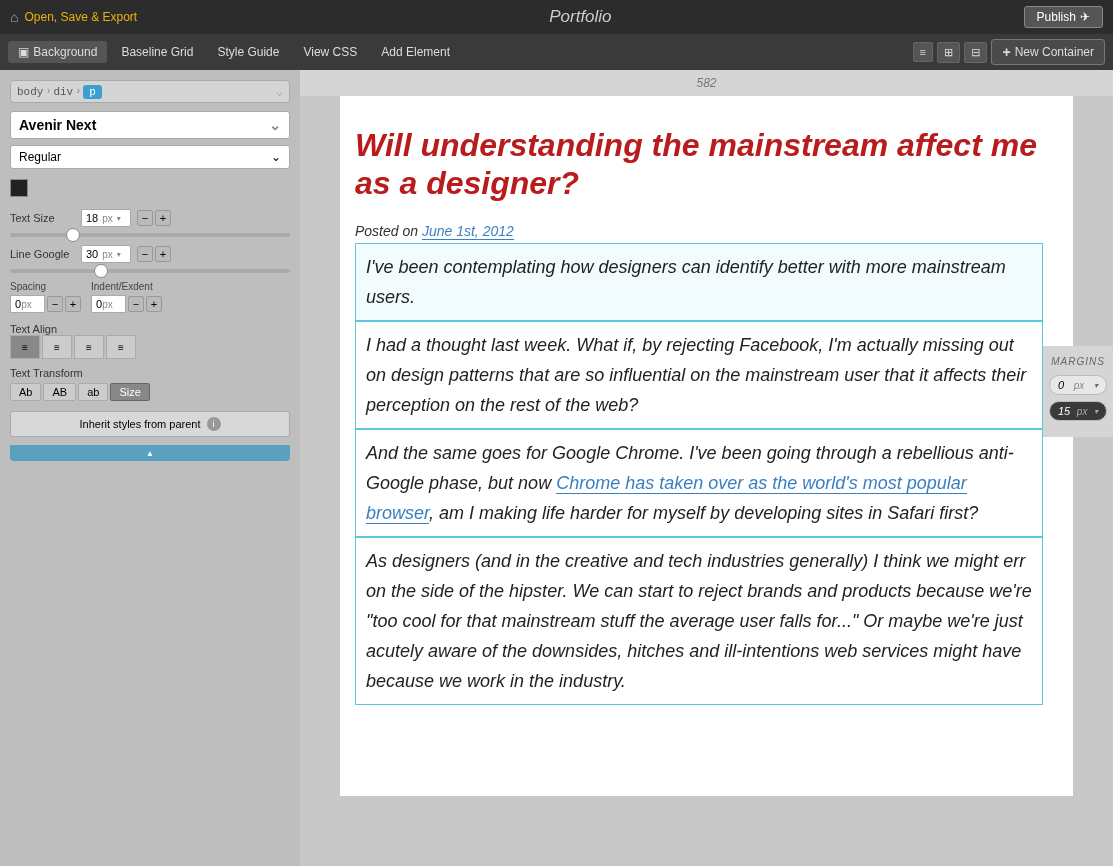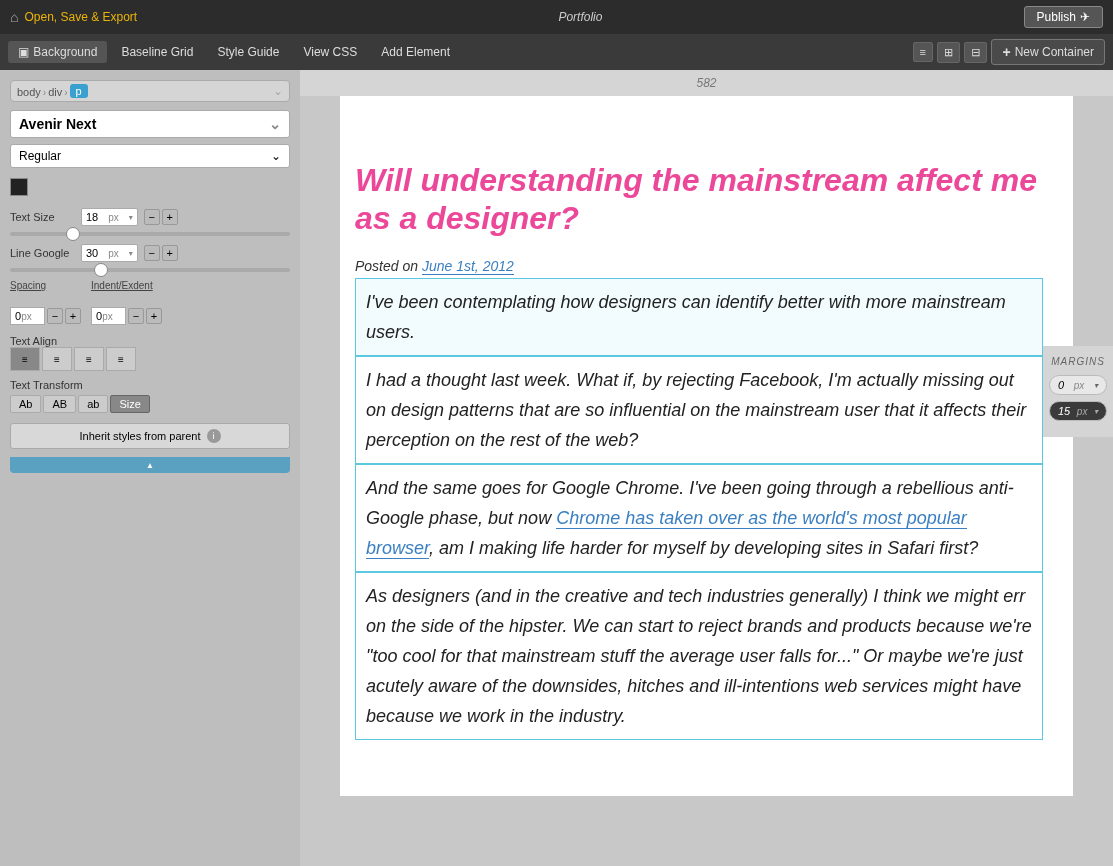--- a/index.html
+++ b/index.html
@@ -6,21 +6,21 @@
     body { font-family: Arial, sans-serif; background: #d0d0d0; width: 1113px; height: 866px; overflow: hidden; }
 
     
     #top-bar {
       display: flex; align-items: center; background: #2c2c2c; height: 34px;
       padding: 0 10px; justify-content: space-between;
     }
     #top-bar .left { display: flex; align-items: center; gap: 6px; }
     #top-bar .left .home-icon { color: #aaa; font-size: 14px; }
     #top-bar .left .open-save { color: #eab308; font-size: 12px; cursor: pointer; }
-    #top-bar .center { color: #ccc; font-size: 12px; font-style: italic; }
+    #top-bar .center { color: #ccc; font-size: 17px; font-style: italic; }
     #top-bar .right .publish-btn {
       background: #555; color: #fff; border: 1px solid #888; padding: 3px 12px;
       font-size: 12px; cursor: pointer; border-radius: 3px; display: flex; align-items: center; gap: 4px;
     }
 
     
     #nav-bar {
       display: flex; align-items: center; background: #3a3a3a; height: 36px;
       padding: 0 8px; gap: 4px;
     }
@@ -45,23 +45,24 @@
     #main { display: flex; height: calc(866px - 70px); }
 
     
     #sidebar {
       width: 300px; background: #bebebe; padding: 10px; flex-shrink: 0;
       overflow-y: auto;
     }
 
     
     .breadcrumb {
-      display: flex; align-items: flex-end; background: #d5d5d5;
+      display: flex; align-items: center; background: #d5d5d5;
       border-radius: 4px; padding: 3px 6px; margin-bottom: 8px; gap: 2px;
       border: 1px solid #aaa;
+      font-family: Liberation Mono, monospace;
     }
     .breadcrumb span { font-size: 11px; color: #555; cursor: pointer; }
     .breadcrumb span.active { background: #3aa0d0; color: #fff; padding: 1px 6px; border-radius: 3px; }
     .breadcrumb .arrow { color: #888; font-size: 10px; }
     .breadcrumb .selector-arrow { color: #aaa; font-size: 12px; margin-left: auto; cursor: pointer; }
 
     
     .font-selector {
       background: #fff; border: 1px solid #aaa; border-radius: 3px;
       padding: 5px 8px; margin-bottom: 6px; display: flex; align-items: center;
@@ -82,21 +83,21 @@
     .color-row { display: flex; align-items: center; margin-bottom: 12px; }
     .color-swatch { width: 18px; height: 18px; background: #222; border: 1px solid #888; cursor: pointer; }
 
     
     .prop-row {
       display: flex; align-items: center; margin-bottom: 6px; gap: 6px;
     }
     .prop-label { font-size: 11px; color: #333; width: 65px; flex-shrink: 0; }
     .prop-value-box {
       background: #fff; border: 1px solid #aaa; border-radius: 2px;
-      padding: 2px 4px; font-size: 11px; display: flex; align-items: center; gap: 10px;
+      padding: 2px 4px; font-size: 11px; display: flex; align-items: center; gap: 4px;
       min-width: 50px;
     }
     .prop-value-box .unit { color: #888; font-size: 10px; }
     .inc-dec-row { display: flex; align-items: center; gap: 2px; }
     .small-btn {
       background: #bbb; border: 1px solid #999; width: 16px; height: 16px;
       font-size: 11px; cursor: pointer; display: flex; align-items: center; justify-content: center;
       border-radius: 2px;
     }
 
@@ -109,21 +110,21 @@
     .slider-thumb {
       width: 14px; height: 14px; background: #fff; border: 1px solid #888;
       border-radius: 50%; position: absolute; top: -5px; cursor: pointer;
     }
 
     
     .spacing-indent-row {
       display: flex; gap: 10px; margin-bottom: 10px;
     }
     .spacing-group { display: flex; flex-direction: column; }
-    .spacing-label { font-size: 10px; color: #444; margin-bottom: 16px; text-decoration: underline; }
+    .spacing-label { font-size: 10px; color: #444; margin-bottom: 3px; }
     .spacing-input-row { display: flex; align-items: center; gap: 2px; }
     .spacing-val {
       background: #fff; border: 1px solid #aaa; padding: 2px 4px;
       font-size: 11px; min-width: 35px; display: flex; align-items: center;
     }
 
     
     .text-align-row { margin-bottom: 8px; }
     .text-align-label { font-size: 11px; color: #333; }
     .align-btns { display: flex; gap: 2px; }
@@ -174,21 +175,21 @@
     }
 
     
     #content-area {
       background: #fff; margin: 0 auto; width: calc(100% - 80px);
       padding: 30px 30px 30px 15px; min-height: 700px; position: relative;
     }
 
     .post-title {
       font-family: 'Arial Black', Arial, sans-serif; font-size: 32px; font-weight: 900;
-      line-height: 1.2; color: #ec4899; margin-bottom: 20px; margin-top: 35px;
+      line-height: 1.2; color: #b91c1c; margin-bottom: 20px;
     }
 
     .post-meta { font-size: 14px; color: #333; margin-bottom: 4px; }
     .post-meta a { color: #3a7fc1; text-decoration: none; border-bottom: 1px solid #3a7fc1; }
 
     .para-block {
       border: 1px solid #5bc8e0; padding: 8px 10px; margin-bottom: 0;
       font-size: 18px; line-height: 30px; color: #222;
       font-family: 'Avenir Next', 'Helvetica Neue', Arial, sans-serif;
     }

